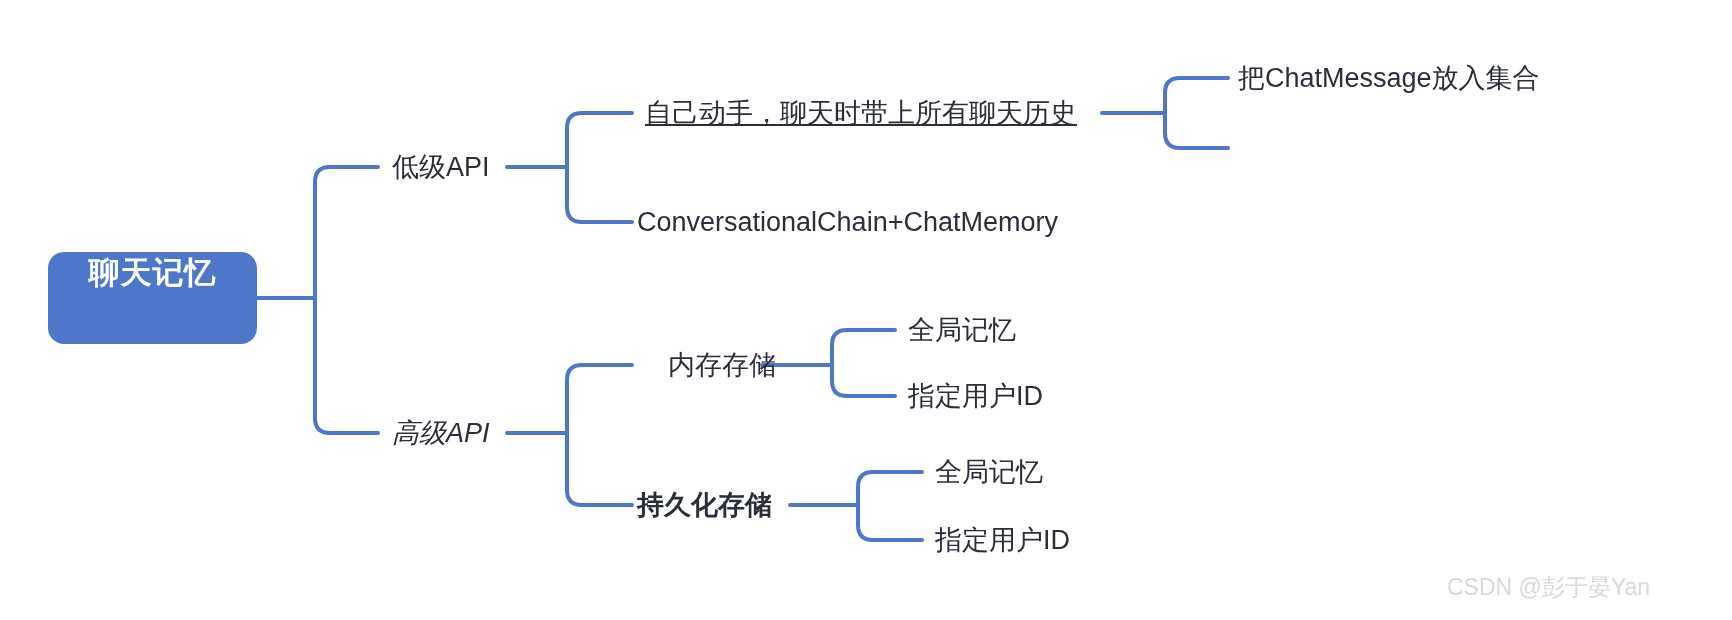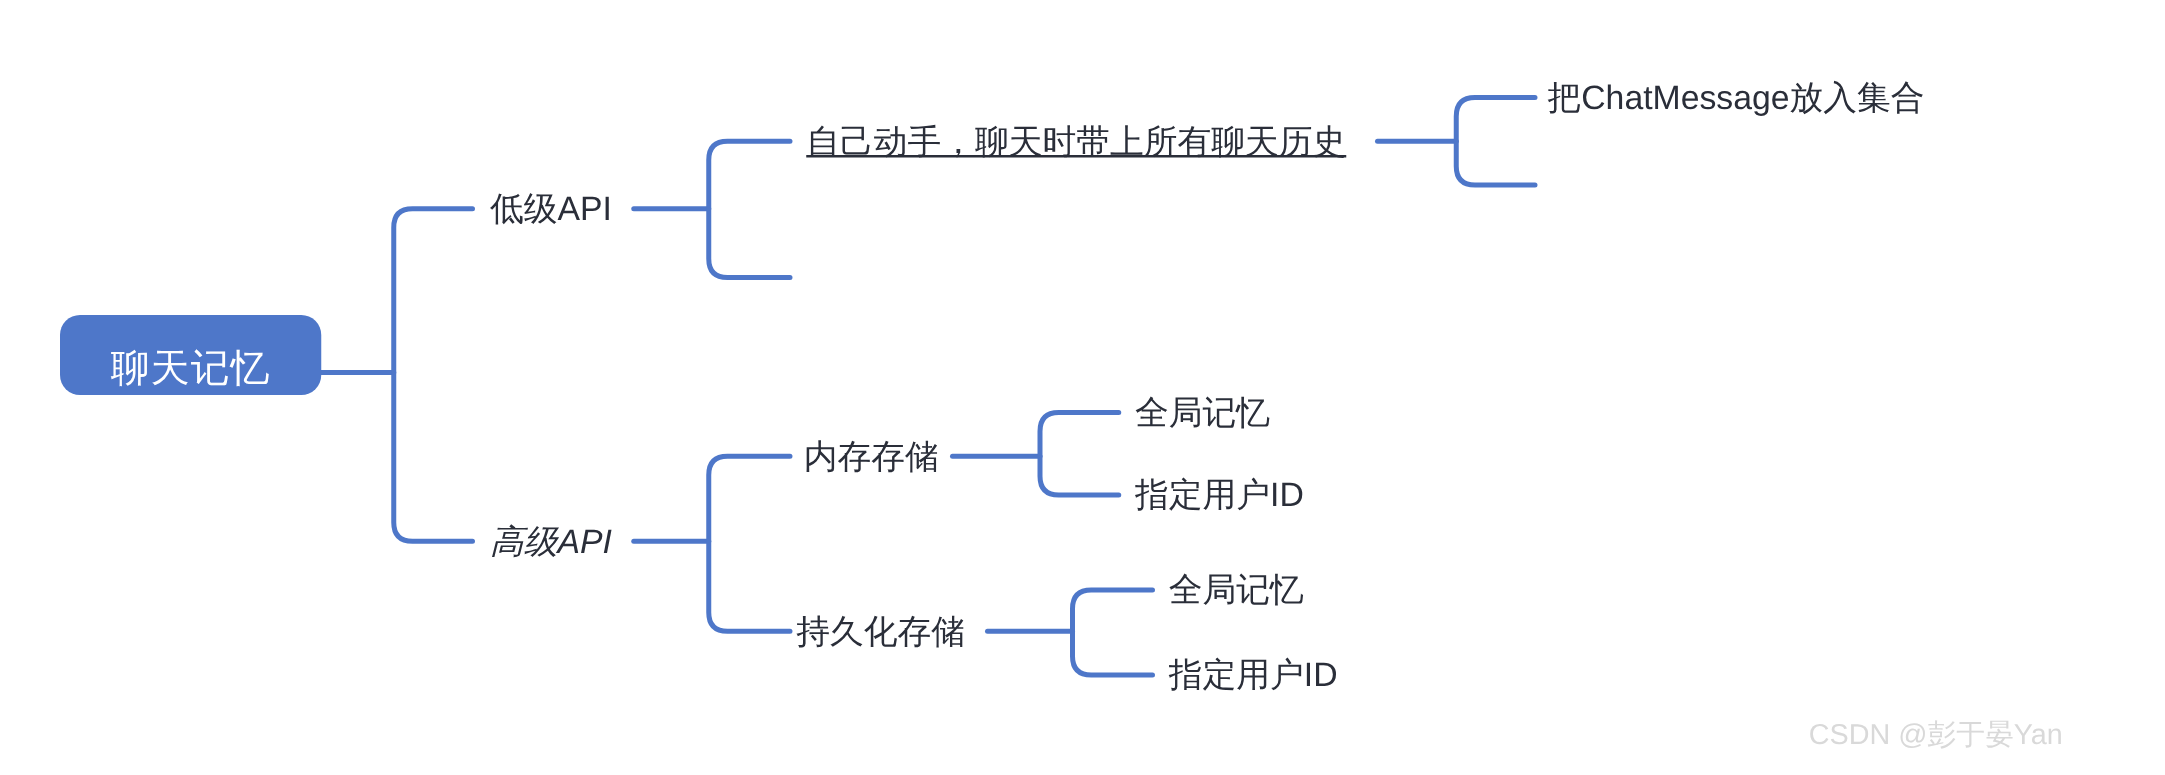--- a/index.html
+++ b/index.html
@@ -21,26 +21,26 @@
   svg.connectors{position:absolute;left:0;top:0;pointer-events:none;}
   svg.connectors path{
     stroke:var(--accent);
     stroke-width:4;
     fill:none;
     stroke-linecap:round;
     stroke-linejoin:round;
   }
   .root-node{
     position:absolute;
-    left:48px;top:252px;width:209px;height:64px;
+    left:48px;top:252px;width:209px;height:92px;
     background:var(--accent);
     border-radius:16px;
-    display:flex;align-items:flex-end;justify-content:center;
+    display:flex;align-items:flex-start;justify-content:center;
     color:var(--root_text);
-    font-size:31px;font-weight:normal;
+    font-size:31px;font-weight:bold;
     letter-spacing:1px;
     cursor:pointer;
   }
   .topic{
     position:absolute;
     font-size:27px;
     line-height:34px;
     color:var(--node_text);
     white-space:nowrap;
     cursor:pointer;
@@ -79,30 +79,31 @@
     <span>聊天记忆</span>
   </div>
 
   <div class="topic" style="left:392px;top:150px;">低级API</div>
 
   <div class="topic" style="left:645px;top:96px;text-decoration:underline;">自己动手，聊天时带上所有聊天历史</div>
 
   <div class="topic" style="left:1238px;top:61px;">把ChatMessage放入集合</div>
 
 
+  <div class="topic" style="left:637px;top:205px;">ConversationalChain+ChatMemory</div>
 
   <div class="topic" style="left:392px;top:416px;font-style:italic;">高级API</div>
 
-  <div class="topic" style="left:643px;top:348px;">内存存储</div>
+  <div class="topic" style="left:668px;top:348px;">内存存储</div>
 
   <div class="topic" style="left:908px;top:313px;">全局记忆</div>
 
   <div class="topic" style="left:908px;top:379px;">指定用户ID</div>
 
-  <div class="topic" style="left:637px;top:488px;">持久化存储</div>
+  <div class="topic" style="left:637px;top:488px;font-weight:bold;">持久化存储</div>
 
   <div class="topic" style="left:935px;top:455px;">全局记忆</div>
 
   <div class="topic" style="left:935px;top:523px;">指定用户ID</div>
 
   <div class="watermark">CSDN @彭于晏Yan</div>
 
 </div>
 
 </body></html>

